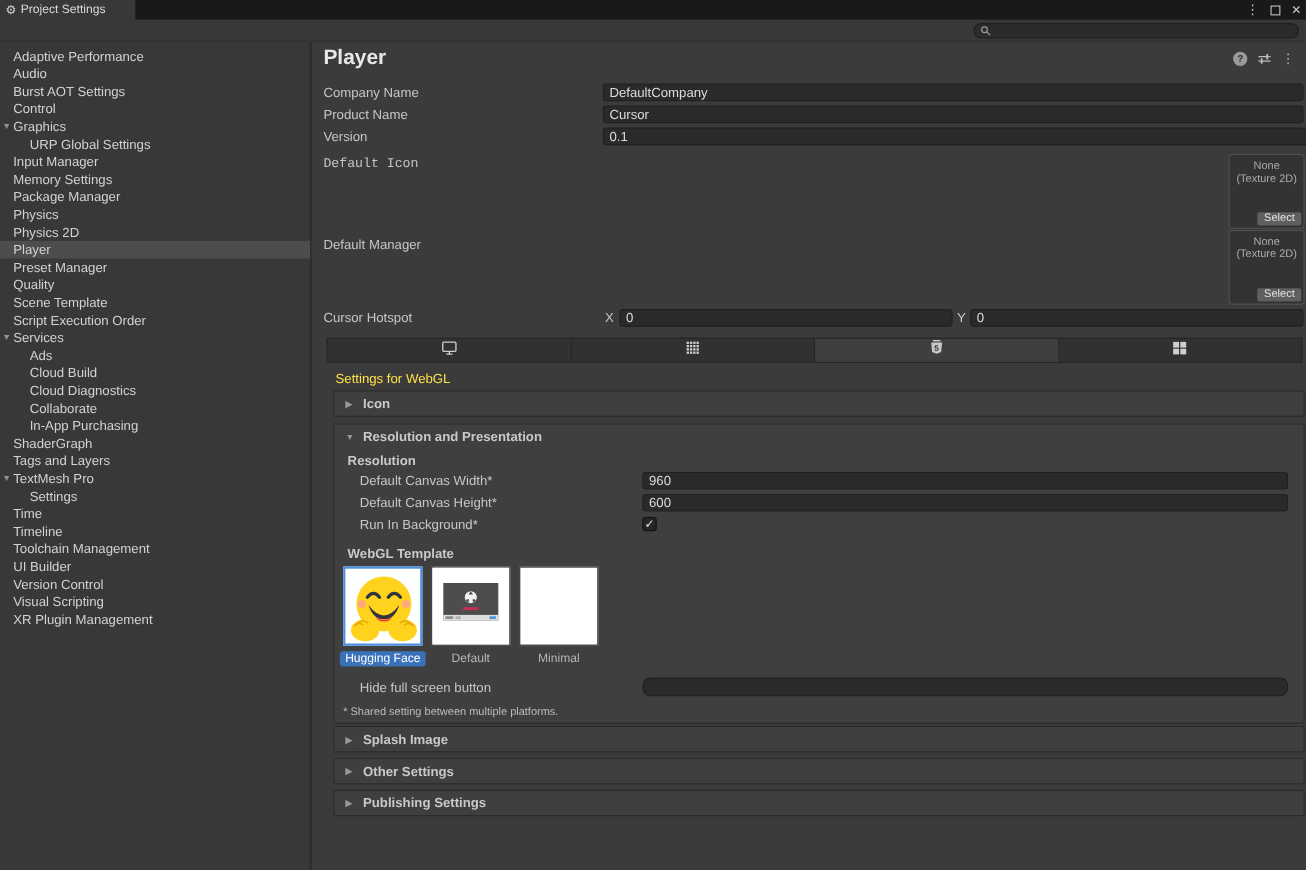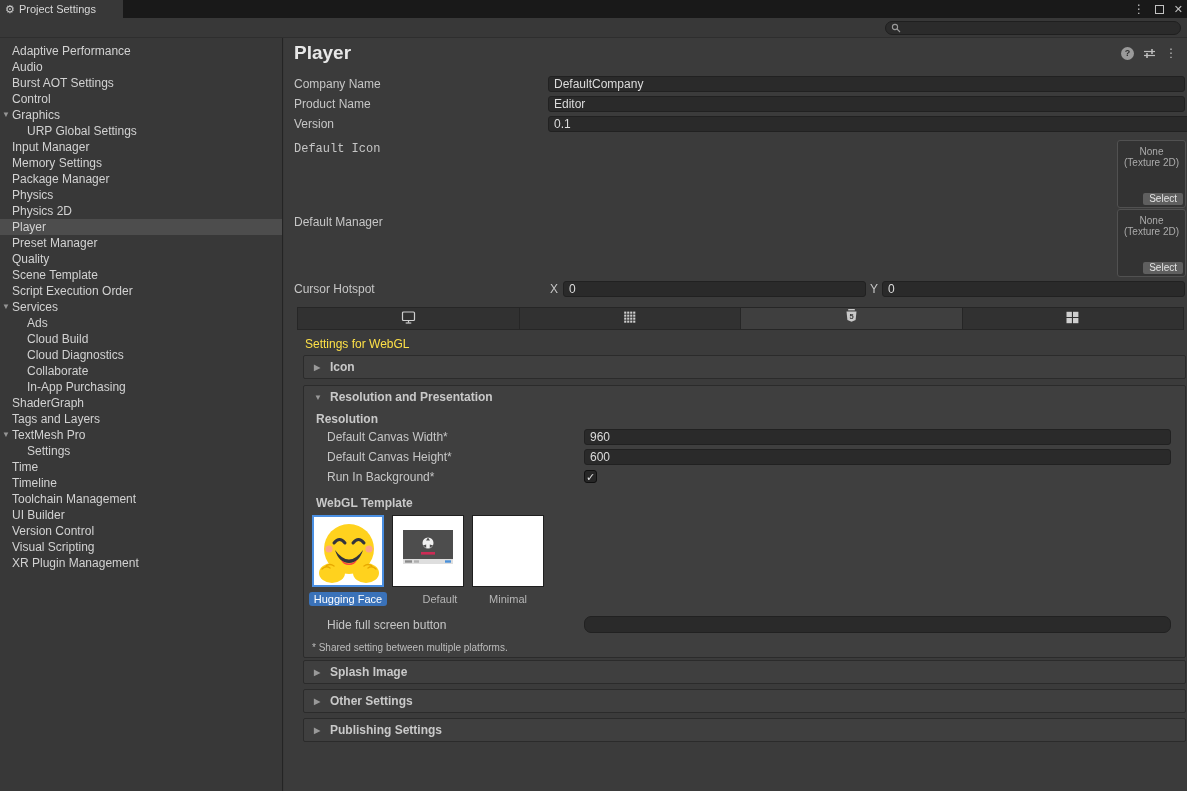--- a/index.html
+++ b/index.html
@@ -158,21 +158,21 @@
       <line x1="9" y1="2" x2="9" y2="7" stroke="#bdbdbd" stroke-width="1.6"></line>
       <line x1="4" y1="6" x2="4" y2="11" stroke="#bdbdbd" stroke-width="1.6"></line>
     </svg>
     <span class="hdr-kebab">⋮</span>
   </div>
 
   <div class="row-label" style="left:10px; top:38px;">Company Name</div>
   <div class="field" style="left:264px; top:38px; width:637px;">DefaultCompany</div>
 
   <div class="row-label" style="left:10px; top:58px;">Product Name</div>
-  <div class="field" style="left:264px; top:58px; width:637px;">Editor</div>
+  <div class="field" style="left:264px; top:58px; width:637px;">Cursor</div>
 
   <div class="row-label" style="left:10px; top:78px;">Version</div>
   <div class="field" style="left:264px; top:78px; width:681px;">0.1</div>
 
   <div class="row-label" style="left:10px; top:103px;font-family:Liberation Mono, monospace;">Default Icon</div>
   <div class="texbox" style="top:102px;">
     <div class="tex-l1">None</div>
     <div>(Texture 2D)</div>
     <div class="tex-select">Select</div>
   </div>
@@ -282,21 +282,21 @@
      <rect x="0" y="0" width="70" height="70" fill="#ffffff"></rect>
      <rect x="10" y="14" width="50" height="34" fill="#4d4d4d"></rect>
      <circle cx="35" cy="27" r="5.5" fill="#f0f0f0"></circle>
      <path d="M35 21.5 l2 3 h-4 z M29.8 29.5 l3.4 -1 v3.4 z M40.2 29.5 l-3.4 -1 v3.4 z" fill="#4d4d4d"></path>
      <rect x="28" y="36" width="14" height="2.6" fill="#cc2b55"></rect>
      <rect x="10" y="43" width="50" height="5" fill="#dedede"></rect>
      <rect x="12" y="44.3" width="7" height="2.4" fill="#8a8a8a"></rect>
      <rect x="21" y="44.3" width="5" height="2.4" fill="#b0b0b0"></rect>
      <rect x="52" y="44.3" width="6" height="2.4" fill="#4a90d9"></rect>
    </svg></div>
-        <div class="tmpl-label" style="left: 96px; top: 206px;"><span>Default</span></div>
+        <div class="tmpl-label" style="left: 84px; top: 206px;"><span>Default</span></div>
         <div class="thumb" style="left: 168px; top: 129px;"></div>
         <div class="tmpl-label" style="left: 164px; top: 206px;"><span>Minimal</span></div>
       </div>
 
     <div class="row-label" style="left:23px; top:231px;">Hide full screen button</div>
     <div class="field pill" style="left:280px; top:230px; width:587px; height:17px;"></div>
 
     <div class="footnote" style="left:8px; top:256px;">* Shared setting between multiple platforms.</div>
   </div>
 

